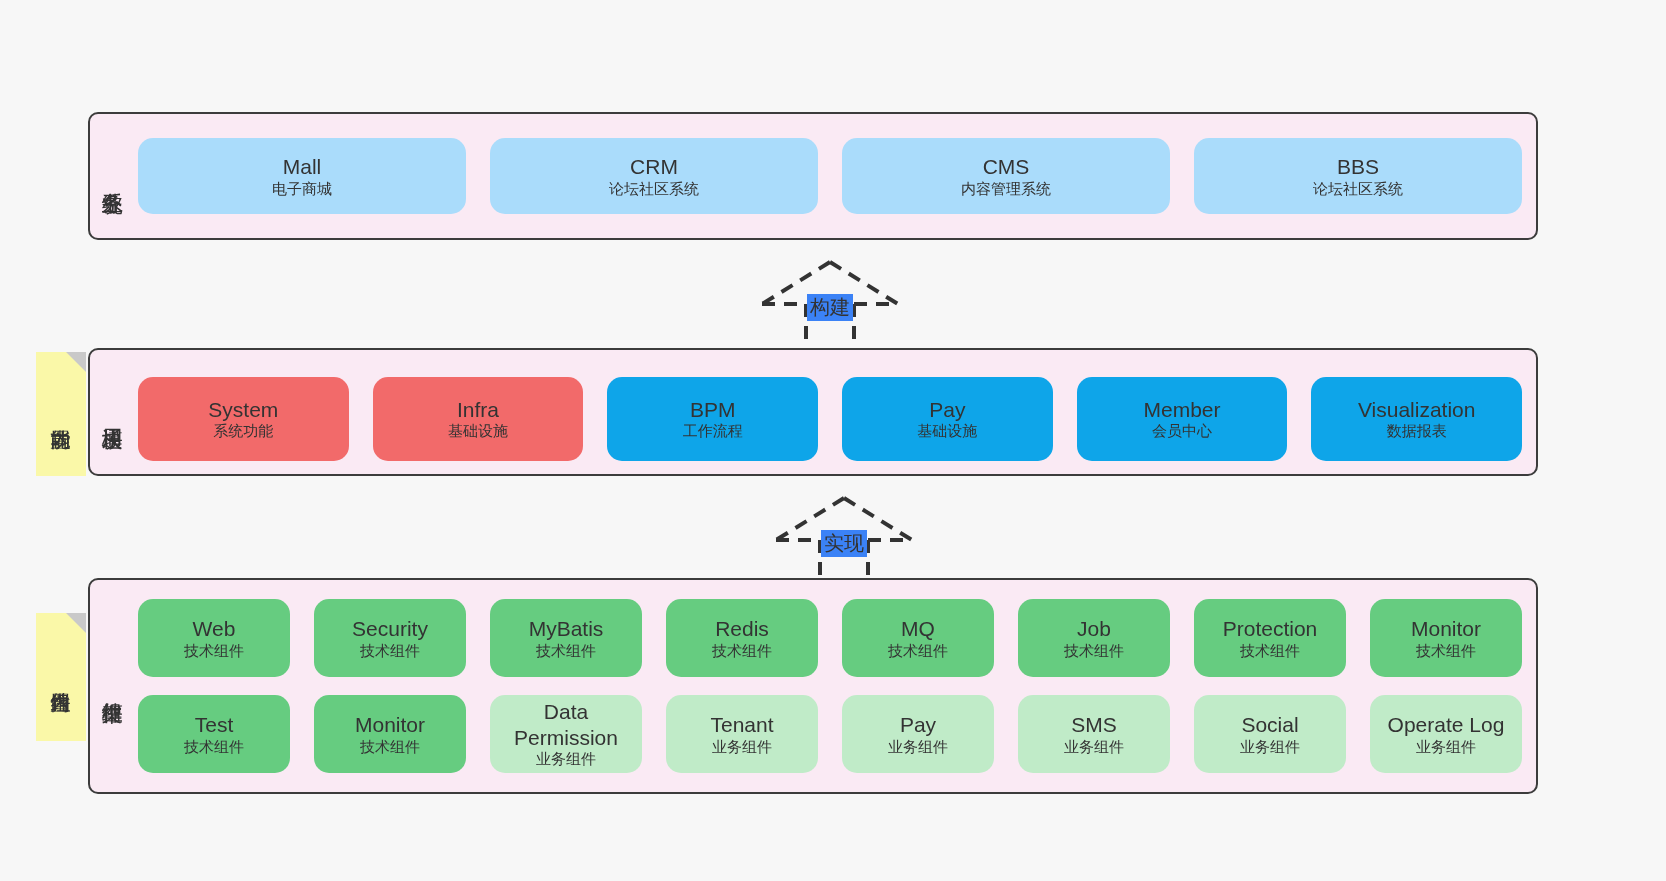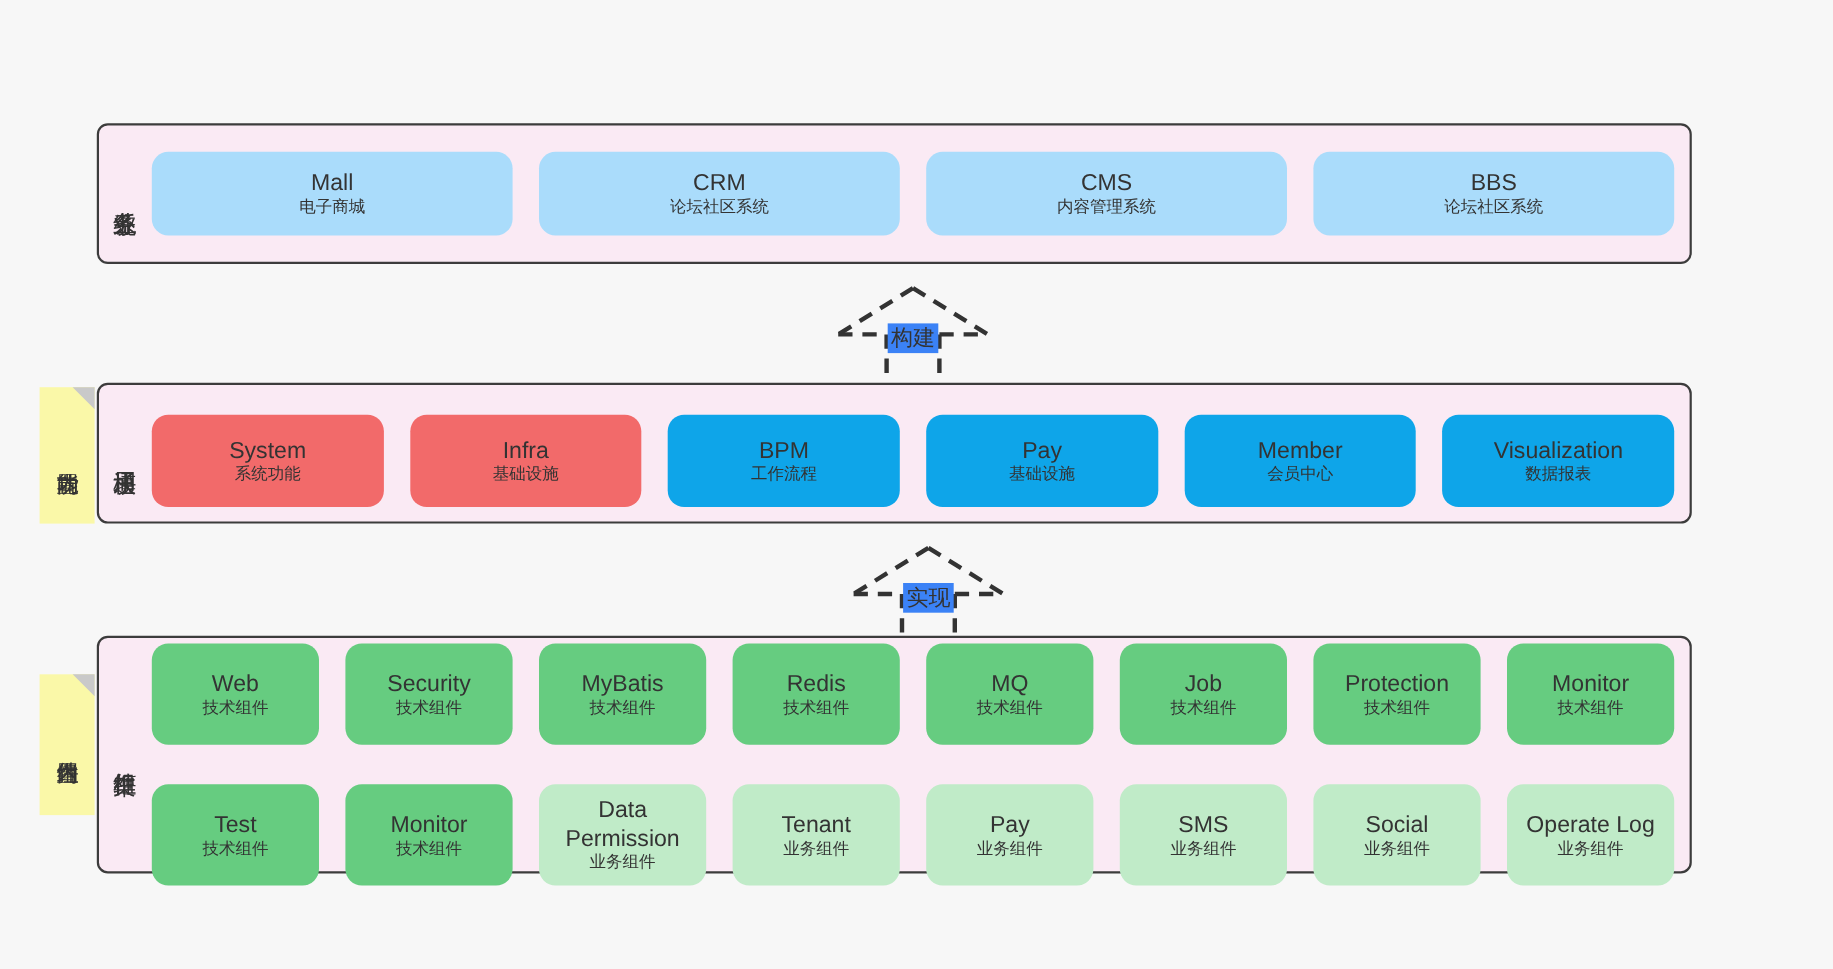--- a/index.html
+++ b/index.html
@@ -84,21 +84,21 @@
     color: #333333;
   }
   .node.blue   { background: #aadcfb; }
   .node.red    { background: #f26a6a; }
   .node.pink   { background: #0ea5e9; }
   .node.green  { background: #66cc80; }
   .node.lgreen { background: #c0ebc8; }
 
   .h-biz   { height: 76px; }
   .h-mod   { height: 84px; margin-top: 13px; }
-  .h-frame { height: 92px; margin-top: 18px; }
+  .h-frame { height: 78px; }
 
   
   .note {
     position: absolute;
     background: #faf8a8;
     width: 50px;
     box-sizing: border-box;
     display: flex;
     align-items: center;
     justify-content: center;

